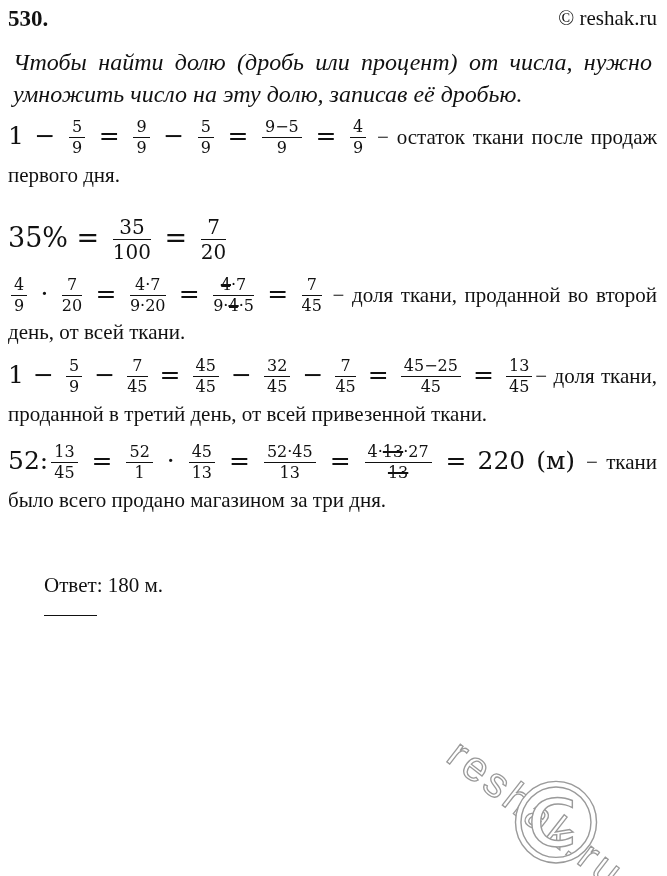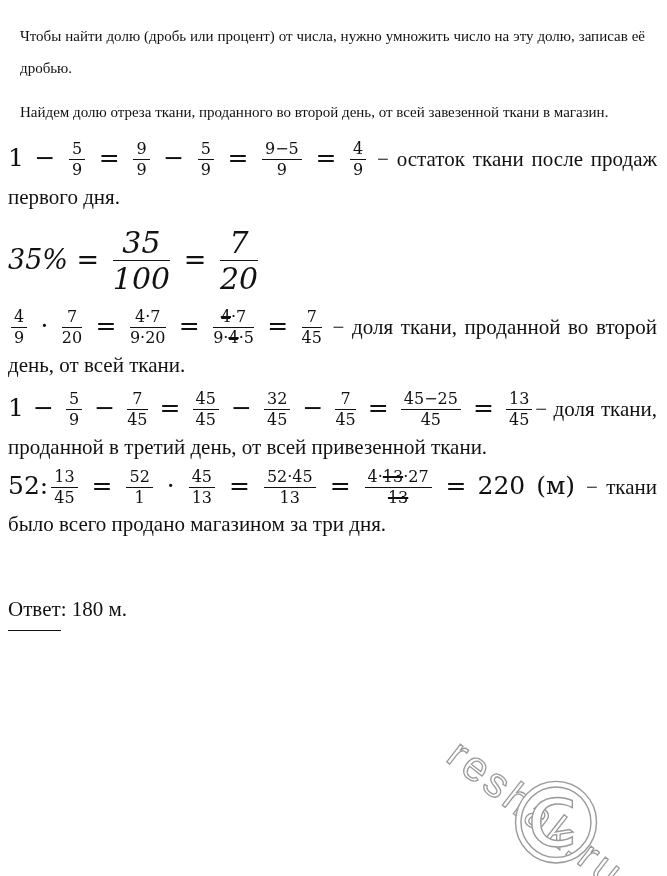--- a/index.html
+++ b/index.html
@@ -9,54 +9,54 @@
     position:relative;
     overflow:hidden;
     font-family:"Liberation Serif",serif;
     color:#111;
   }
   .page{position:relative;z-index:1;padding:6px 10px 0 8px;}
   .header{display:flex;justify-content:space-between;align-items:flex-start;}
   .prob{font-weight:bold;font-size:23px;}
   .copy{font-size:21px;}
   .body-p{
-    margin:12px;text-align:justify;
-    font-size:15px;line-height:32px;
+    margin:5px;text-align:justify;
+    font-size:24px;line-height:32px;font-style:italic;
   }
   .eq{
     margin:0;text-align:justify;
     font-family:"DejaVu Serif",serif;
     font-size:25px;line-height:34px;
   }
   .eq .btx{font-family:"Liberation Serif",serif;font-size:21px;}
   .frac{
     display:inline-flex;flex-direction:column;align-items:center;
     vertical-align:middle;
     font-family:"DejaVu Serif",serif;
     font-size:16px;line-height:1.12;
     margin:0 3px;text-align:center;
   }
   .frac .num{padding:0 3px 1px;white-space:nowrap;}
   .frac .bar{align-self:stretch;border-top:1.7px solid #111;height:0;}
   .frac .den{padding-top:1px;white-space:nowrap;}
   .eq-big{font-size:27px;}
-  .eq-big .frac{font-size:30px;margin:0 5px;align-items:center;}
+  .eq-big .frac{font-size:20px;margin:0 5px;align-items:center;}
   .strike{text-decoration:line-through;text-decoration-thickness:1.5px;}
   
   [data-name="paragraph-rule1"]{margin-top:14px;}
   [data-name="paragraph-rule2"]{margin-top:12px;}
   [data-name="paragraph-intro"]{margin-top:10px;}
   [data-name="equation-first-day-remainder"]{margin-top:8px;}
-  [data-name="equation-percent-conversion"]{margin-top:12px;font-style:italic;}
+  [data-name="equation-percent-conversion"]{margin-top:24px;}
   [data-name="equation-second-day-share"]{margin-top:12px;}
   [data-name="paragraph-day3"]{margin-top:18px;}
   [data-name="equation-third-day-share"]{margin-top:8px;}
-  [data-name="equation-total-fabric"]{margin-top:4px;}
+  [data-name="equation-total-fabric"]{margin-top:12px;}
   .answer{margin:56px 0 0;font-size:21px;}
-  .answer-label{border-bottom:1.6px solid #111;padding-bottom:9px;}
+  .answer-label{border-bottom:1.6px solid #111;padding-bottom:18px;margin-left:36px;}
   
   .watermark{position:absolute;z-index:0;pointer-events:none;}
   .wm-text{
     position:absolute;left:468px;top:730px;
     font-family:"Liberation Sans",sans-serif;
     font-size:42px;letter-spacing:4px;
     color:#ffffff;
     -webkit-text-stroke:1.3px #9a9a9a;
     transform:rotate(38deg);transform-origin:left top;
     white-space:nowrap;
@@ -71,23 +71,26 @@
 </style>
 </head>
 <body>
 
 <div class="watermark" data-name="watermark">
   <span class="wm-text" data-name="watermark-site-text">reshak.ru</span>
   <span class="wm-copy" data-name="watermark-copyright-icon">©</span>
 </div>
 
 <div class="page" data-name="solution-page">
+  <div class="header" data-name="header">
+    <span class="prob" data-name="problem-number">530.</span>
+    <span class="copy" data-name="copyright-notice">© reshak.ru</span>
+  </div>
 
   <p class="body-p" data-name="paragraph-rule1">Чтобы найти долю (дробь или процент) от числа, нужно умножить число на эту долю, записав её дробью.</p>
-  <p class="body-p" data-name="paragraph-intro">Найдем долю отреза ткани, проданного во второй день, от всей завезенной ткани в магазин.</p>
 
   <p class="eq" data-name="equation-first-day-remainder"><span class="mtx" data-name="equation-math-text">1 − </span><span class="frac" data-name="fraction">
         <span class="num"><span>5</span></span>
         <span class="bar" data-name="fraction-bar"></span>
         <span class="den"><span>9</span></span>
       </span><span class="mtx" data-name="equation-math-text"> = </span><span class="frac" data-name="fraction">
         <span class="num"><span>9</span></span>
         <span class="bar" data-name="fraction-bar"></span>
         <span class="den"><span>9</span></span>
       </span><span class="mtx" data-name="equation-math-text"> − </span><span class="frac" data-name="fraction">

